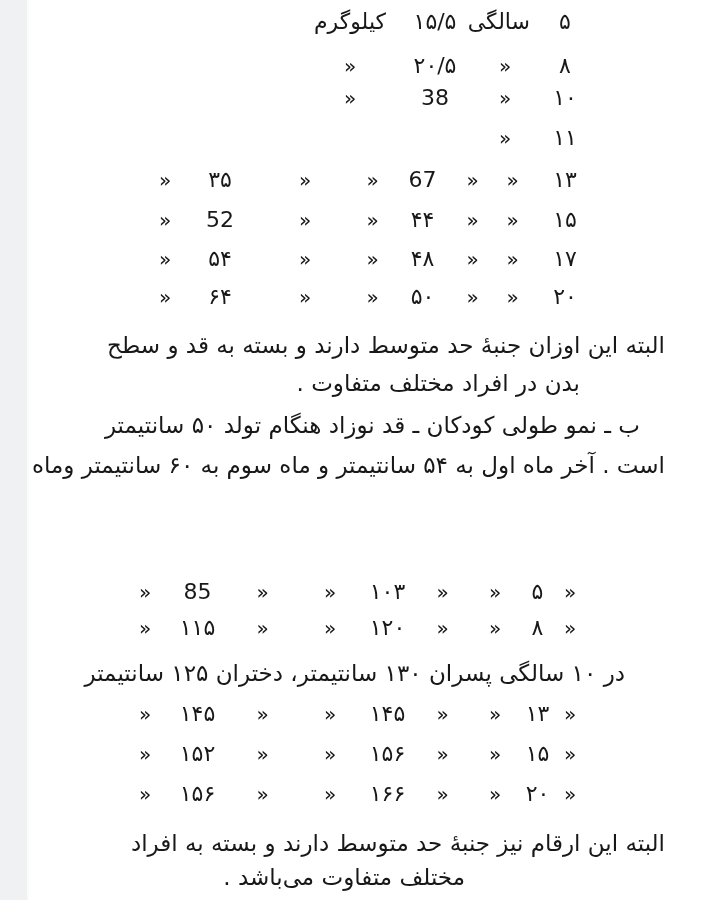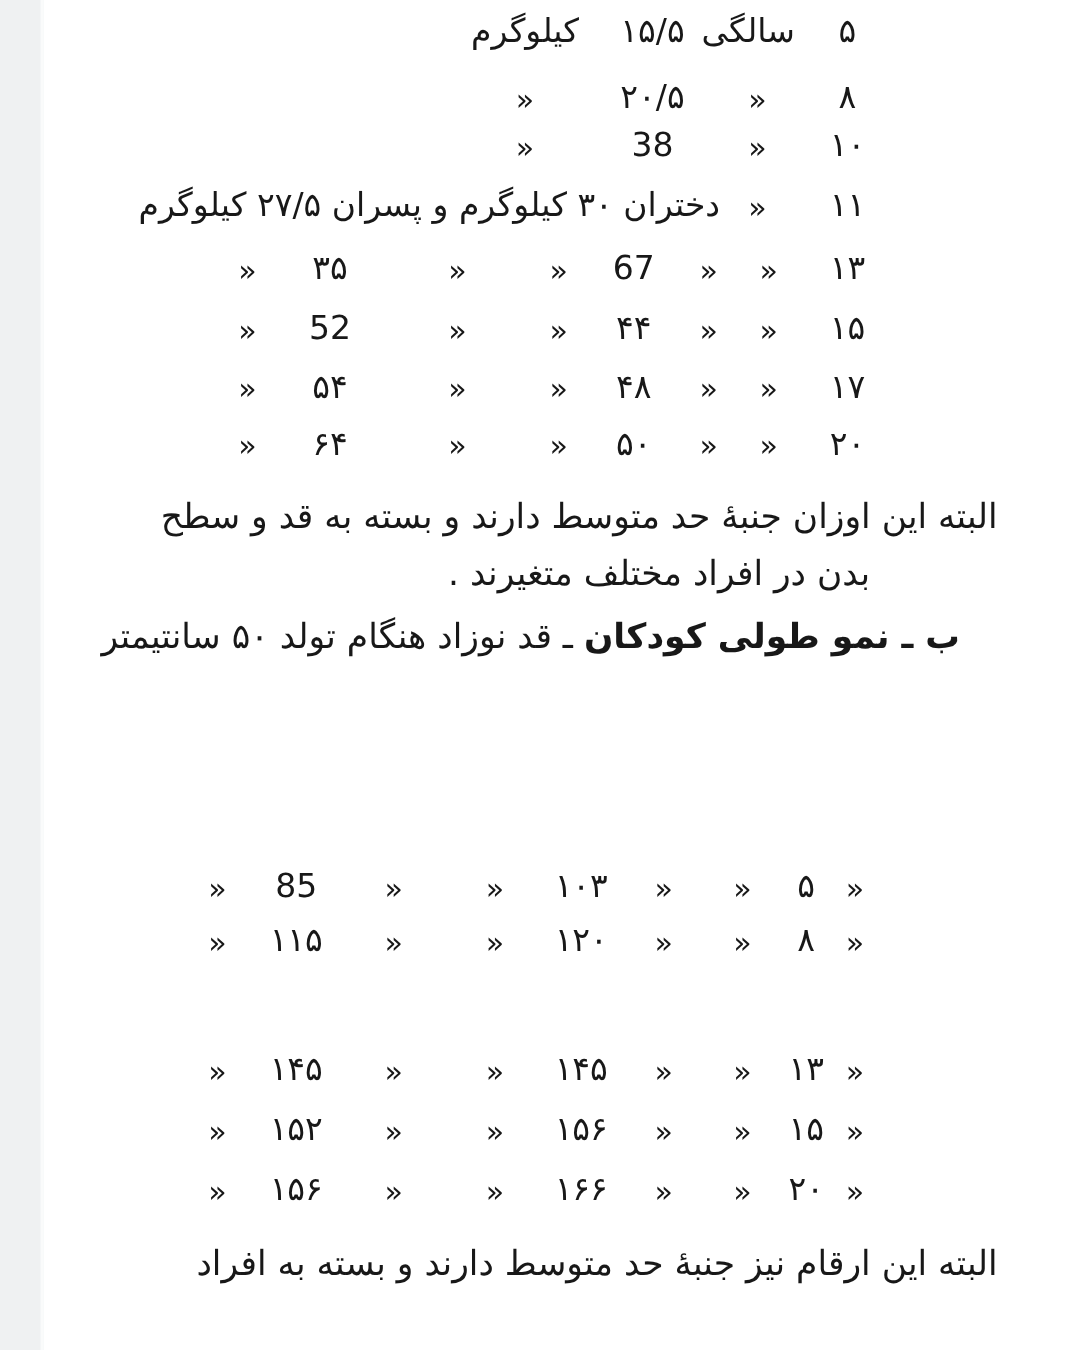--- a/index.html
+++ b/index.html
@@ -17,21 +17,21 @@
     background:#eff1f2;border-right:2px solid #fafbfb;
   }
   
   .tline{
     position:absolute;
     white-space:nowrap;
     font-size:23px;
     line-height:30px;
     text-align:center;
   }
-  .bold{font-weight:bold;}
+  .bold{font-weight:normal;}
   
   .trow{
     position:absolute;
     display:flex;
     direction:rtl;
     font-size:22px;
     line-height:28px;
   }
   .c{display:inline-block;text-align:center;flex:0 0 auto;}
   .ditto{font-size:20px;}
@@ -71,21 +71,20 @@
   </div>
   <div class="trow w4" style="top:84px">
     <span class="c c0">۱۰</span>
     <span class="c c1 ditto">«</span>
     <span class="c c2">38</span>
     <span class="c c3 ditto">«</span>
   </div>
   <div class="trow w3" style="top:124px">
     <span class="c c0">۱۱</span>
     <span class="c c1 ditto">«</span>
-    <span class="c c2">دختران ۳۰ کیلوگرم و پسران ۲۷/۵ کیلوگرم</span>
   </div>
   <div class="trow w8" style="top:166px">
     <span class="c c0">۱۳</span>
     <span class="c c1 ditto">«</span>
     <span class="c c2 ditto">«</span>
     <span class="c c3">67</span>
     <span class="c c4 ditto">«</span>
     <span class="c c5 ditto">«</span>
     <span class="c c6">۳۵</span>
     <span class="c c7 ditto">«</span>
@@ -115,25 +114,26 @@
     <span class="c c1 ditto">«</span>
     <span class="c c2 ditto">«</span>
     <span class="c c3">۵۰</span>
     <span class="c c4 ditto">«</span>
     <span class="c c5 ditto">«</span>
     <span class="c c6">۶۴</span>
     <span class="c c7 ditto">«</span>
   </div>
 
   <div class="tline" style="top:330px;right:55px">البته این اوزان جنبهٔ حد متوسط دارند و بسته به قد و سطح</div>
-  <div class="tline" style="top:368px;right:140px">بدن در افراد مختلف متغیرند .</div>
+  <div class="tline" style="top:368px;right:140px">بدن در افراد مختلف متفاوت .</div>
 
   <div class="tline" style="top:410px;right:80px">
     <span class="bold">ب ـ نمو طولی کودکان</span><span> ـ قد نوزاد هنگام تولد ۵۰ سانتیمتر</span>
   </div>
+  <div class="tline" style="top:450px;right:55px">است . آخر ماه اول به ۵۴ سانتیمتر و ماه سوم به ۶۰ سانتیمتر وماه</div>
 
 
   <div class="trow h9" style="top:578px">
     <span class="c c0 ditto">«</span>
     <span class="c c1">۵</span>
     <span class="c c2 ditto">«</span>
     <span class="c c3 ditto">«</span>
     <span class="c c4">۱۰۳</span>
     <span class="c c5 ditto">«</span>
     <span class="c c6 ditto">«</span>
@@ -145,20 +145,21 @@
     <span class="c c1">۸</span>
     <span class="c c2 ditto">«</span>
     <span class="c c3 ditto">«</span>
     <span class="c c4">۱۲۰</span>
     <span class="c c5 ditto">«</span>
     <span class="c c6 ditto">«</span>
     <span class="c c7">۱۱۵</span>
     <span class="c c8 ditto">«</span>
   </div>
 
+  <div class="tline" style="top:658px;right:95px">در ۱۰ سالگی پسران ۱۳۰ سانتیمتر، دختران ۱۲۵ سانتیمتر</div>
 
   <div class="trow h9" style="top:700px">
     <span class="c c0 ditto">«</span>
     <span class="c c1">۱۳</span>
     <span class="c c2 ditto">«</span>
     <span class="c c3 ditto">«</span>
     <span class="c c4">۱۴۵</span>
     <span class="c c5 ditto">«</span>
     <span class="c c6 ditto">«</span>
     <span class="c c7">۱۴۵</span>
@@ -181,13 +182,14 @@
     <span class="c c2 ditto">«</span>
     <span class="c c3 ditto">«</span>
     <span class="c c4">۱۶۶</span>
     <span class="c c5 ditto">«</span>
     <span class="c c6 ditto">«</span>
     <span class="c c7">۱۵۶</span>
     <span class="c c8 ditto">«</span>
   </div>
 
   <div class="tline" style="top:828px;right:55px">البته این ارقام نیز جنبهٔ حد متوسط دارند و بسته  به افراد</div>
+  <div class="tline" style="top:862px;right:255px">مختلف متفاوت می‌باشد .</div>
 </div>
 
 </body></html>

